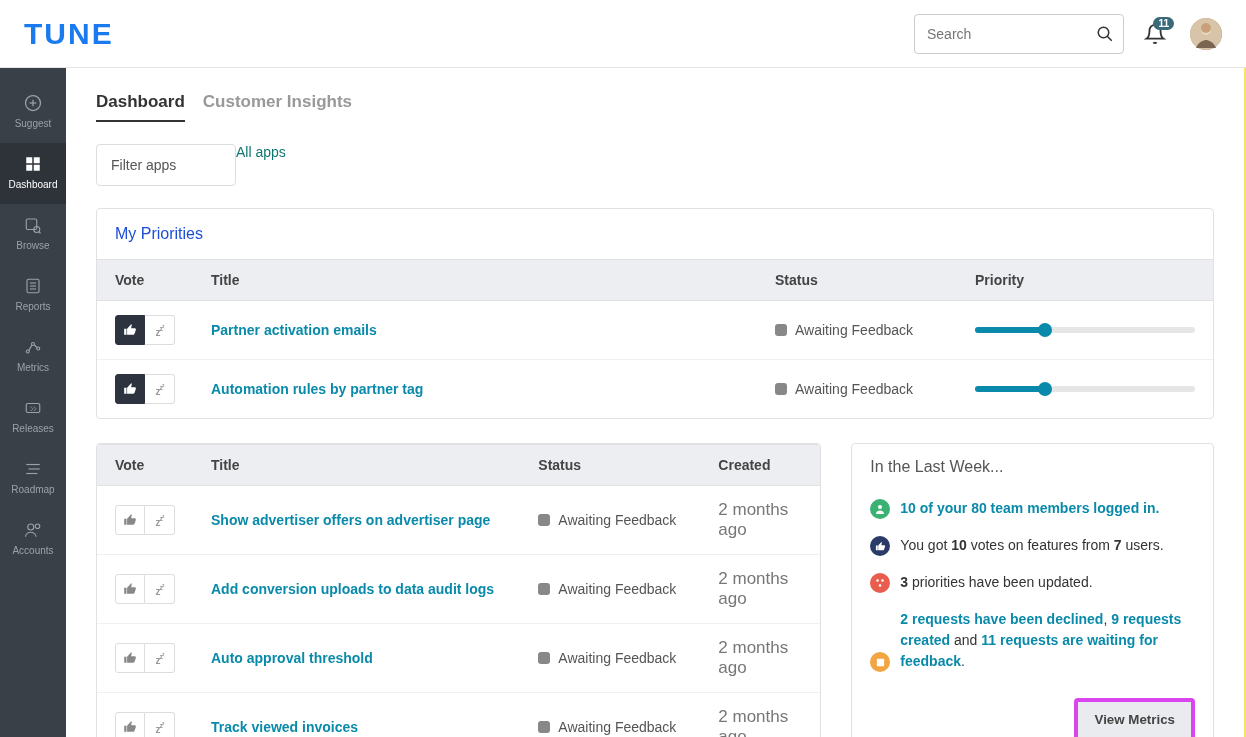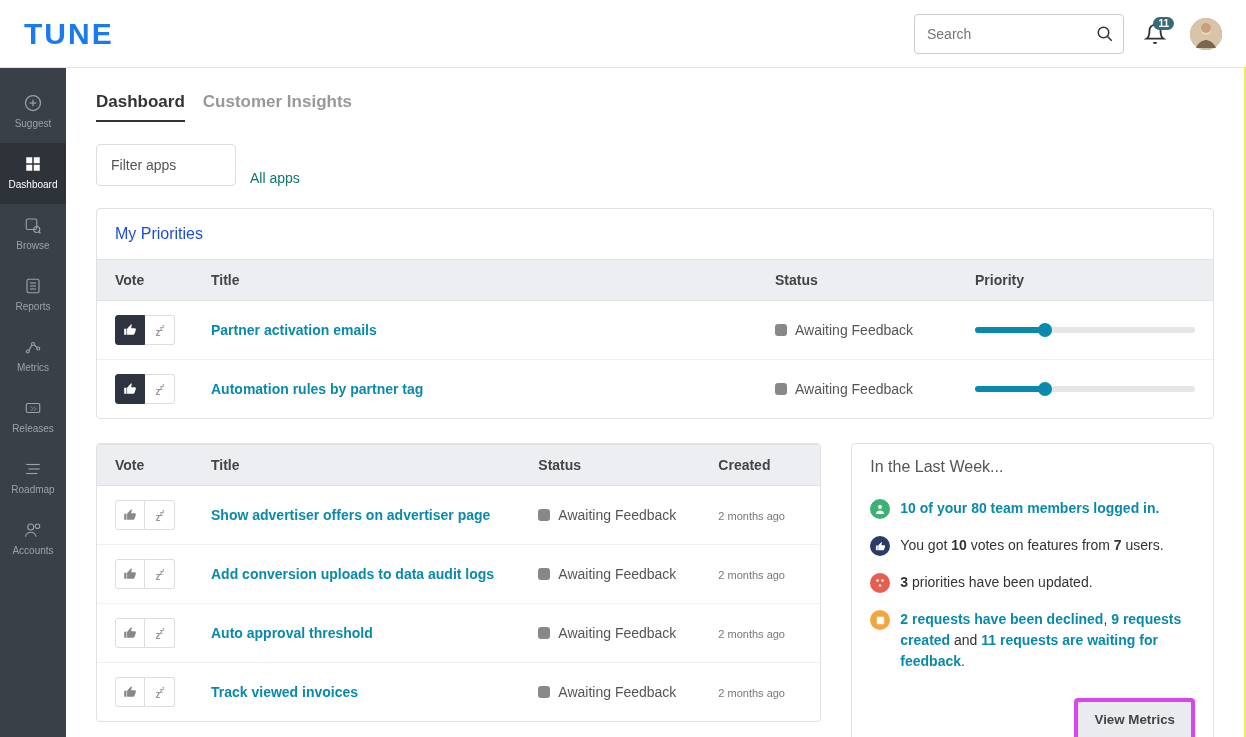--- a/index.html
+++ b/index.html
@@ -21,21 +21,21 @@
 .sidebar-item.active { background: #2e333a; color: #fff; }
 .sidebar-item .sb-icon { display: flex; justify-content: center; margin-bottom: 4px; height: 22px; align-items: center; }
 .sidebar-item .sb-label { display: block; }
 
 .main { flex: 1; padding: 24px 30px; overflow-y: auto; border-right: 2px solid #f7e463; }
 
 .tabs { display: flex; gap: 18px; margin-bottom: 22px; }
 .tab { font-size: 17px; font-weight: 600; color: #999; padding-bottom: 8px; cursor: pointer; }
 .tab.active { color: #333; border-bottom: 2px solid #333; }
 
-.filter-row { display: flex; align-items: flex-end; gap: 14px; margin-bottom: 22px; }
+.filter-row { display: flex; align-items: flex-start; margin-bottom: 22px; }
 .filter-box { border: 1px solid #ddd; border-radius: 4px; padding: 12px 14px; color: #555; cursor: pointer; width: 140px; }
 .all-apps { color: #0f766e; }
 
 .card { border: 1px solid #e1e1e1; border-radius: 4px; background: #fff; margin-bottom: 24px; overflow: hidden; }
 .card-title { padding: 16px 18px; font-size: 16px; color: #1d4ed8; }
 
 table { width: 100%; border-collapse: collapse; }
 thead th { background: #eceef1; text-align: left; padding: 12px 18px; font-weight: 600; font-size: 14px; color: #444; border-top: 1px solid #e1e1e1; border-bottom: 1px solid #e1e1e1; }
 tbody td { padding: 14px 18px; border-top: 1px solid #f0f0f0; vertical-align: middle; }
 
@@ -54,24 +54,24 @@
 .priority-knob { position: absolute; top: 50%; transform: translate(-50%, -50%); width: 14px; height: 14px; border-radius: 50%; background: #0a8aaa; }
 
 .two-col { display: flex; gap: 30px; }
 .two-col .left { flex: 2; }
 .two-col .right { flex: 1; }
 
 .card-header-row { display: flex; align-items: center; justify-content: space-between; padding: 14px 18px; }
 .card-header-row h3 { font-size: 16px; color: #555; font-weight: 500; }
 .more-link { color: #0a8aaa; font-weight: 600; cursor: pointer; }
 
-.muted { color: #777; font-size: 11px; }
+.muted { color: #777; font-size: 17px; }
 
 .week-list { padding: 0 18px 18px; }
-.week-item { display: flex; gap: 10px; padding: 8px 0; align-items: flex-start; line-height: 1.5; }
+.week-item { display: flex; gap: 10px; padding: 8px 0; align-items: flex-end; line-height: 1.5; }
 .week-icon { width: 20px; height: 20px; border-radius: 50%; flex-shrink: 0; display: flex; align-items: center; justify-content: center; color: #fff; font-size: 11px; margin-top: 1px; }
 .wi-green { background: #3bb273; }
 .wi-blue { background: #2b3a67; }
 .wi-red { background: #e85d4d; }
 .wi-orange { background: #f2a541; }
 .linklike { color: #0a8aaa; font-weight: 600; cursor: pointer; }
 .bold { font-weight: 700; }
 .view-metrics-wrap { padding: 0 18px 18px; display: flex; justify-content: flex-end; }
 .btn-grey { background: #e9ebee; border: 4px solid #d946ef; color: #444; padding: 10px 16px; border-radius: 4px; font-weight: 600; cursor: pointer; }
 

